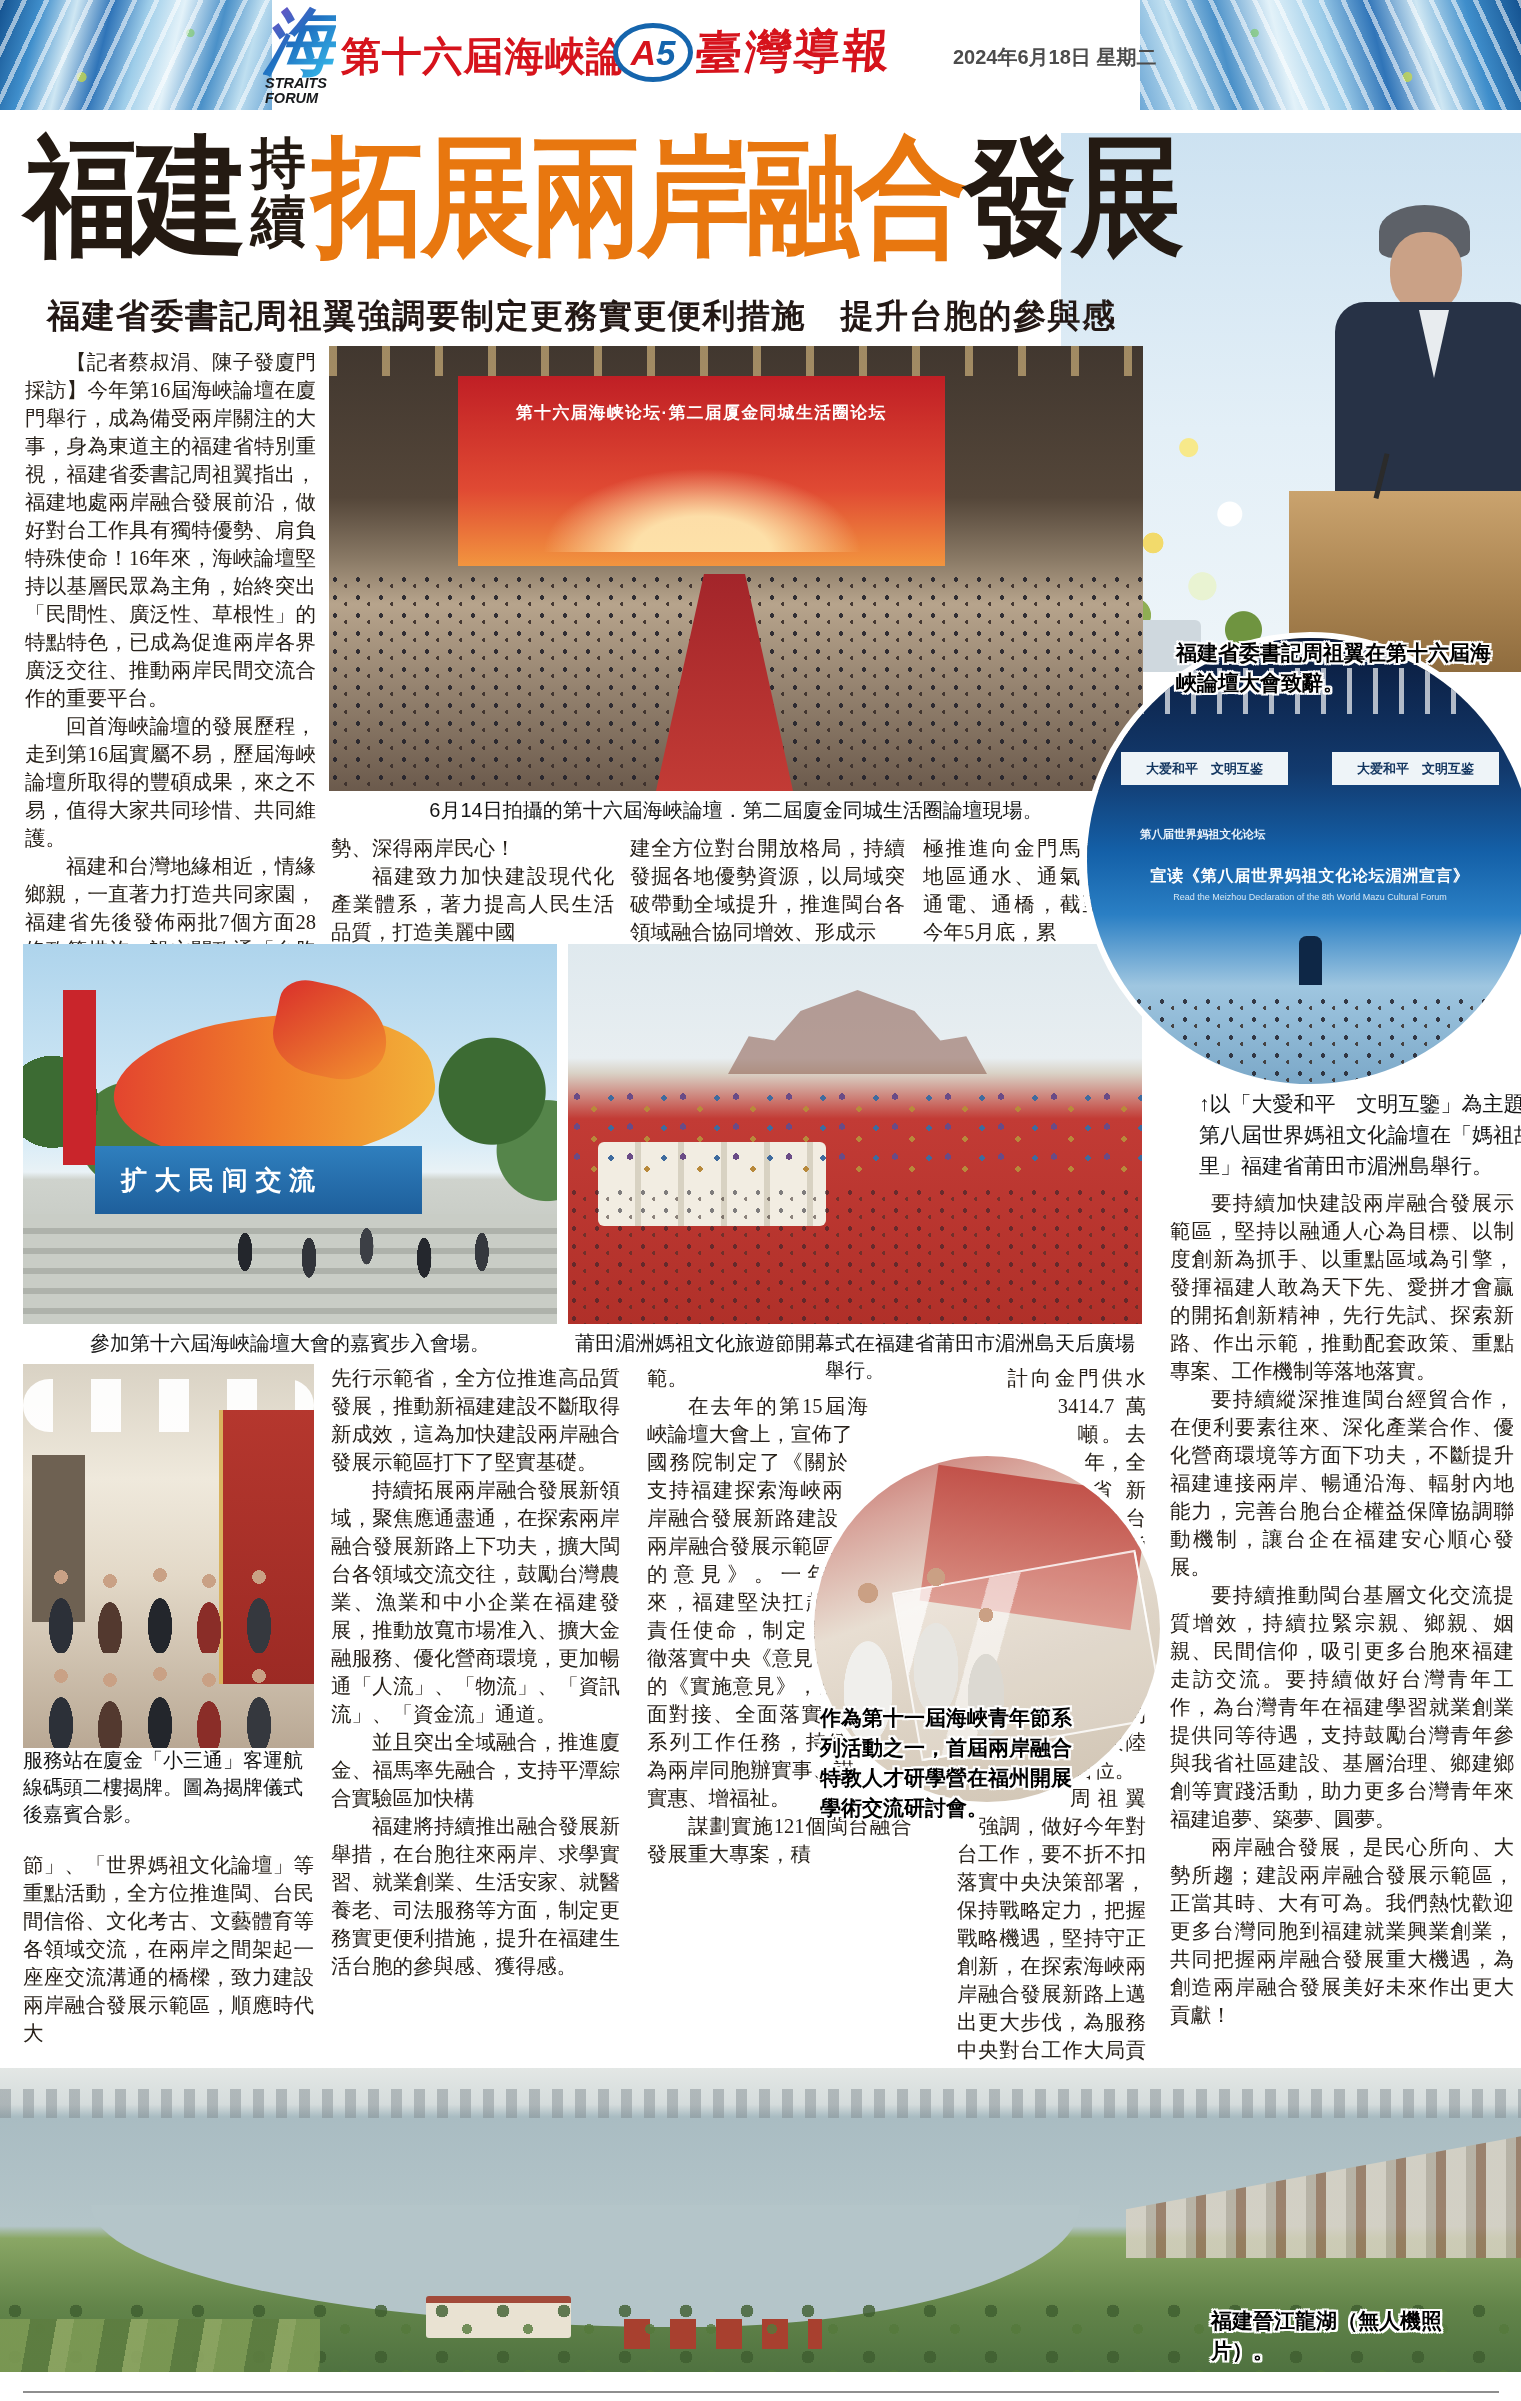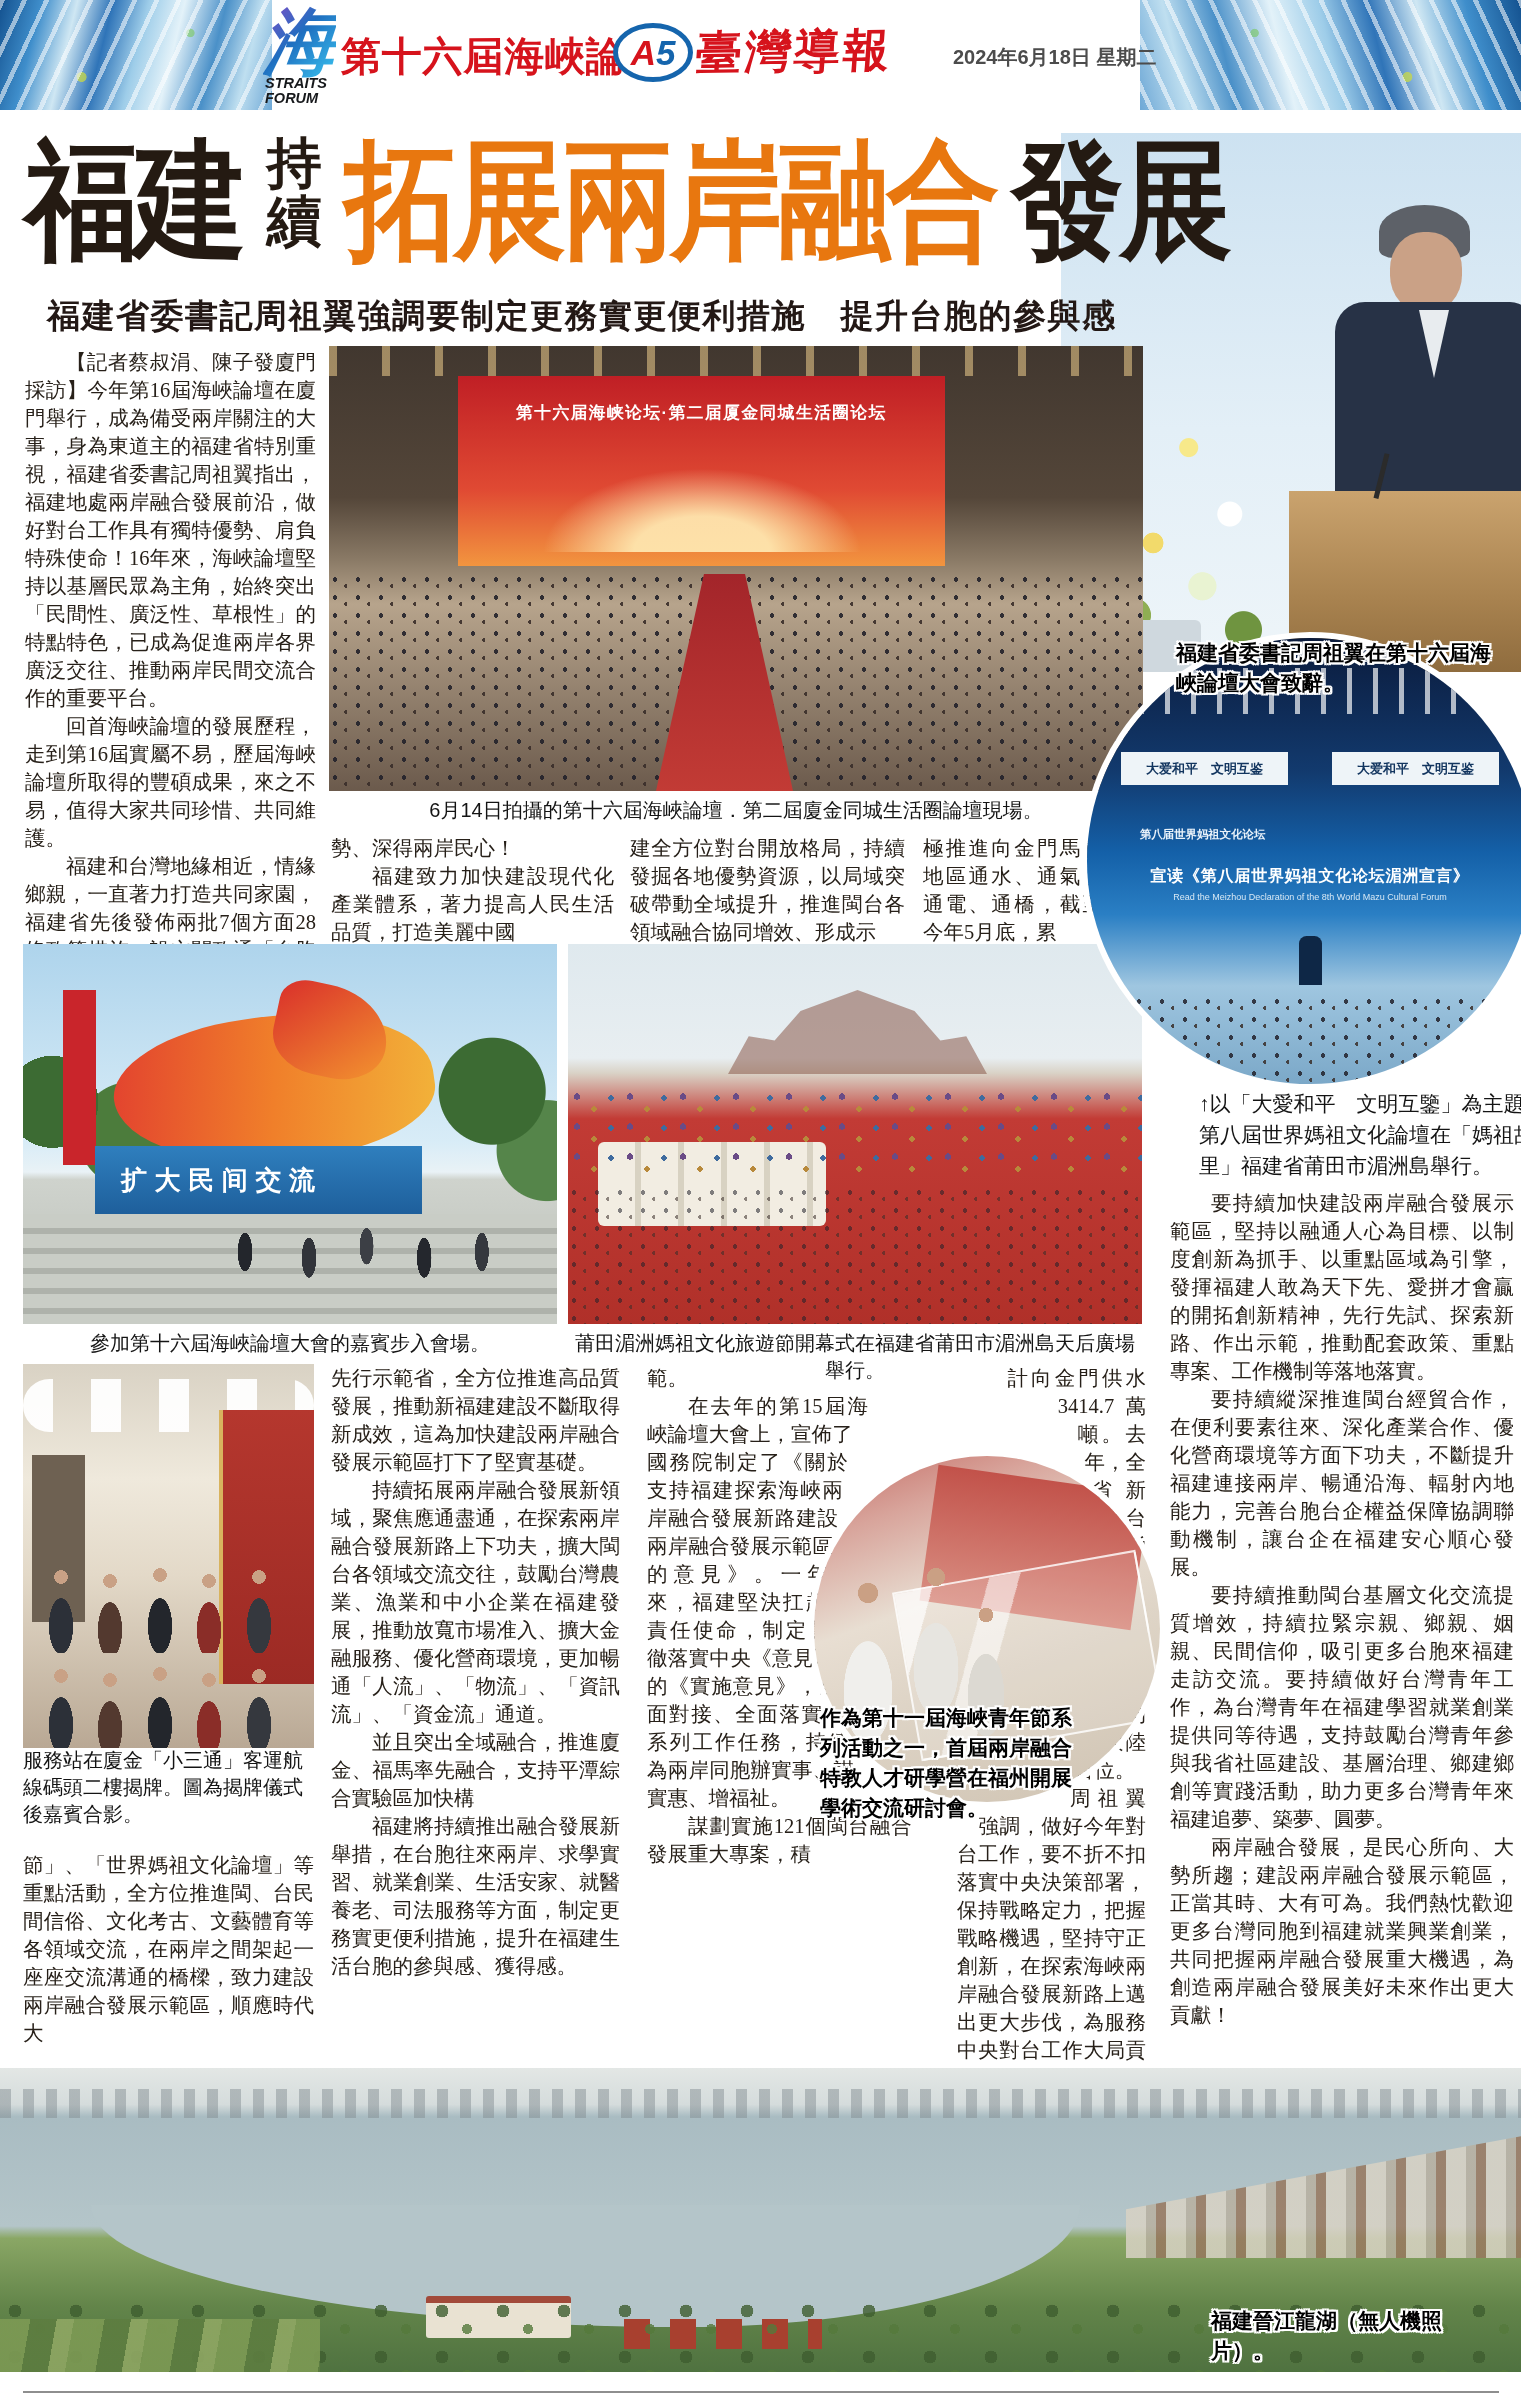--- a/index.html
+++ b/index.html
@@ -25,21 +25,21 @@
      font-size:40px;letter-spacing:0.8px;color:#d6131c;}
   .badge{width:70px;height:49px;border:5.3px solid #1565ad;border-radius:50%;background:#fff;
      display:flex;align-items:center;justify-content:center;
      font-family:"Liberation Sans",sans-serif;font-weight:900;font-style:italic;font-size:35px;}
   .badge .a{color:#d6131c;} .badge .five{color:#1565ad;}
   .paper-name{font-size:46px;font-weight:bold;color:#d6131c;letter-spacing:3px;
      transform:skewX(-5deg) rotate(-1deg);font-family:"Liberation Serif",serif;}
   .mast-date{font-family:"Liberation Sans",sans-serif;font-weight:bold;font-size:20px;color:#4c4c4c;}
 
   
-  #headline{display:flex;align-items:flex-end;font-family:"Liberation Sans","DejaVu Sans",sans-serif;font-weight:900;z-index:6;gap:16px;}
+  #headline{display:flex;align-items:center;font-family:"Liberation Sans","DejaVu Sans",sans-serif;font-weight:900;z-index:6;}
   .hl-big{display:block;font-size:113px;line-height:1;letter-spacing:-4.6px;color:#241a12;
      transform:scaleY(1.14);transform-origin:top left;white-space:nowrap;}
   .hl-orange{color:#e8770f;}
   .hl-stack{display:block;width:56px;font-size:55px;line-height:1.06;word-break:break-all;
      margin:4.6px 6px 0 9px;color:#241a12;white-space:normal;letter-spacing:0;}
   #subheadline{font-weight:bold;font-size:33px;letter-spacing:1.5px;color:#231815;white-space:nowrap;z-index:6;}
 
   
   .body-text{font-size:20.5px;line-height:28px;text-align:justify;color:#272019;}
   .body-text p{margin:0;text-indent:2em;}

